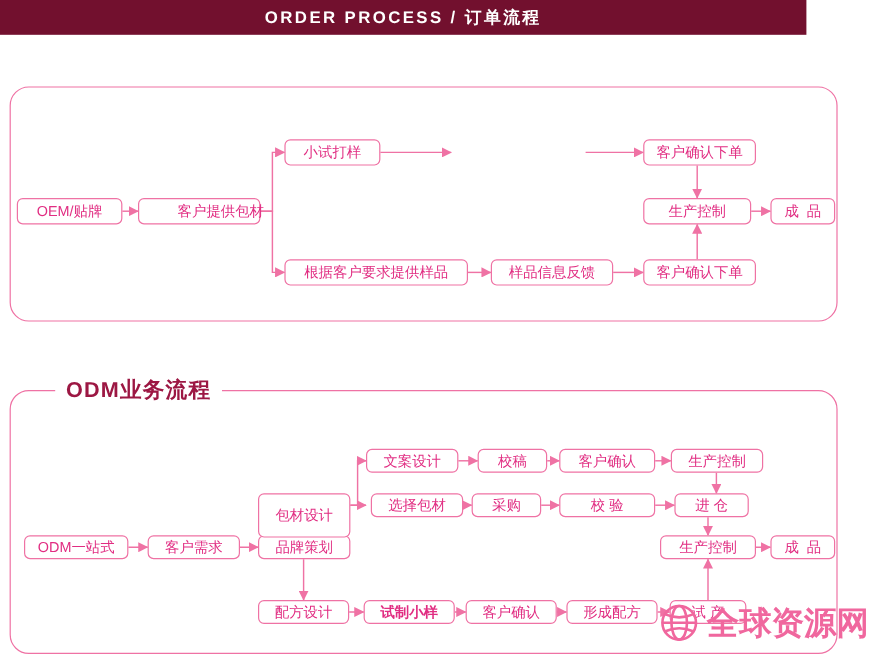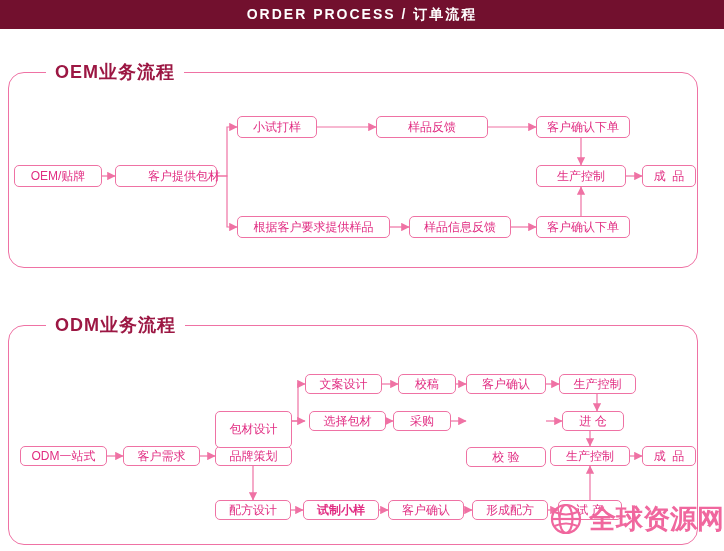--- a/index.html
+++ b/index.html
@@ -5,21 +5,21 @@
   :root{
     --header-bg:#72102e;
     --accent:#ef72a4;
     --node-text:#e12d82;
     --section-title:#9c1743;
     --watermark-color:#f0679e;
   }
   *{margin:0;padding:0;box-sizing:border-box;}
   body{background:#ffffff;font-family:"Liberation Sans","DejaVu Sans",sans-serif;}
   .page{position:relative;width:724px;height:551px;background:#ffffff;overflow:hidden;}
-  .topbar{position:absolute;left:0;top:0;width:724px;height:29px;background:var(--header-bg);
+  .topbar{position:absolute;left:0;top:0;width:672px;height:29px;background:var(--header-bg);
           color:#ffffff;font-weight:bold;font-size:14px;letter-spacing:2px;
           display:flex;align-items:center;justify-content:center;}
   .stage{position:absolute;left:0;top:0;width:724px;height:551px;}
   .frame{position:absolute;left:8px;width:690px;border:1px solid var(--accent);border-radius:16px;z-index:0;}
   .frame-oem{top:72px;height:196px;}
   .frame-odm{top:325px;height:220px;}
   .legend{position:absolute;left:46px;transform:translateY(-50%);background:#ffffff;
           padding:0 9px;color:var(--section-title);font-weight:bold;font-size:18px;
           letter-spacing:1px;z-index:3;white-space:pre;}
   .legend-oem{top:72px;}
@@ -80,55 +80,53 @@
         <polyline points="597,394 597,411" marker-end="url(#arrowhead)"></polyline>
         <polyline points="590,431 590,446" marker-end="url(#arrowhead)"></polyline>
         <polyline points="590,500 590,466" marker-end="url(#arrowhead)"></polyline>
         <polyline points="291,510 303,510" marker-end="url(#arrowhead)"></polyline>
         <polyline points="379,510 388,510" marker-end="url(#arrowhead)"></polyline>
         <polyline points="464,510 472,510" marker-end="url(#arrowhead)"></polyline>
         <polyline points="548,510 558,510" marker-end="url(#arrowhead)"></polyline>
         <polyline points="630,456 642,456" marker-end="url(#arrowhead)"></polyline>
       </svg>
 
-    <span class="legend legend-oem">OEM业务流程</span>
     <span class="legend legend-odm">ODM业务流程</span>
 
     <div class="watermark">
       <svg class="globe" viewBox="0 0 36 36">
         <circle cx="18" cy="18" r="14"></circle>
         <ellipse cx="18" cy="18" rx="6.5" ry="14"></ellipse>
         <path d="M4.5,18 L31.5,18"></path>
         <path d="M6.5,11 Q18,16 29.5,11"></path>
         <path d="M6.5,25 Q18,20 29.5,25"></path>
       </svg>
       <span>全球资源网</span>
     </div>
 
   <div class="node" style="left: 14px; top: 165px; width: 88px; height: 22px;">OEM/贴牌</div>
       <div class="node" style="left: 115px; top: 165px; width: 102px; height: 22px; padding-left: 36px;">客户提供包材</div>
       <div class="node" style="left: 237px; top: 116px; width: 80px; height: 22px;">小试打样</div>
-      <div class="node" style="left: 376px; top: 116px; width: 112px; height: 22px;">样品反馈</div>
       <div class="node" style="left: 536px; top: 116px; width: 94px; height: 22px;">客户确认下单</div>
       <div class="node" style="left: 237px; top: 216px; width: 153px; height: 22px;">根据客户要求提供样品</div>
       <div class="node" style="left: 409px; top: 216px; width: 102px; height: 22px;">样品信息反馈</div>
       <div class="node" style="left: 536px; top: 216px; width: 94px; height: 22px;">客户确认下单</div>
       <div class="node" style="left: 536px; top: 165px; width: 90px; height: 22px;">生产控制</div>
       <div class="node" style="left: 642px; top: 165px; width: 54px; height: 22px;">成  品</div>
       <div class="node" style="left: 20px; top: 446px; width: 87px; height: 20px;">ODM一站式</div>
       <div class="node" style="left: 123px; top: 446px; width: 77px; height: 20px;">客户需求</div>
       <div class="node" style="left: 215px; top: 446px; width: 77px; height: 20px;">品牌策划</div>
       <div class="node" style="left: 215px; top: 411px; width: 77px; height: 37px;">包材设计</div>
       <div class="node" style="left: 305px; top: 374px; width: 77px; height: 20px;">文案设计</div>
       <div class="node" style="left: 398px; top: 374px; width: 58px; height: 20px;">校稿</div>
       <div class="node" style="left: 466px; top: 374px; width: 80px; height: 20px;">客户确认</div>
       <div class="node" style="left: 559px; top: 374px; width: 77px; height: 20px;">生产控制</div>
       <div class="node" style="left: 309px; top: 411px; width: 77px; height: 20px;">选择包材</div>
       <div class="node" style="left: 393px; top: 411px; width: 58px; height: 20px;">采购</div>
-      <div class="node" style="left: 466px; top: 411px; width: 80px; height: 20px; margin-top: 36px;">校 验</div>
+      <div class="node" style="left: 466px; top: 411px; width: 80px; height: 20px;">校 验</div>
       <div class="node" style="left: 562px; top: 411px; width: 62px; height: 20px;">进 仓</div>
       <div class="node" style="left: 550px; top: 446px; width: 80px; height: 20px;">生产控制</div>
       <div class="node" style="left: 642px; top: 446px; width: 54px; height: 20px;">成  品</div>
       <div class="node" style="left: 215px; top: 500px; width: 76px; height: 20px;">配方设计</div>
       <div class="node" style="left: 303px; top: 500px; width: 76px; height: 20px; font-weight: bold;">试制小样</div>
       <div class="node" style="left: 388px; top: 500px; width: 76px; height: 20px;">客户确认</div>
       <div class="node" style="left: 472px; top: 500px; width: 76px; height: 20px;">形成配方</div>
       <div class="node" style="left: 558px; top: 500px; width: 64px; height: 20px;">试 产</div>
     </div>
 </div>

